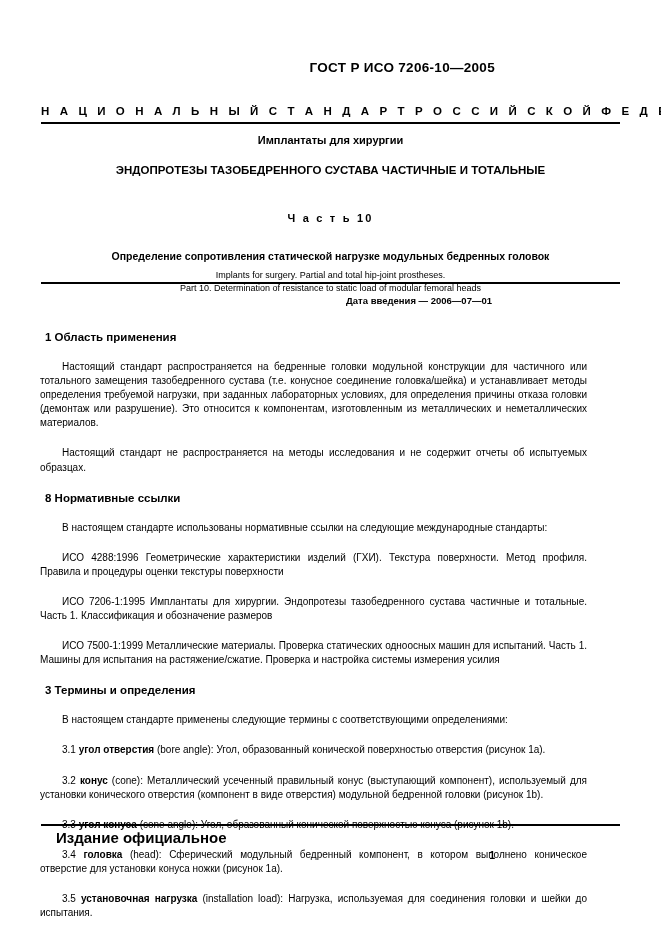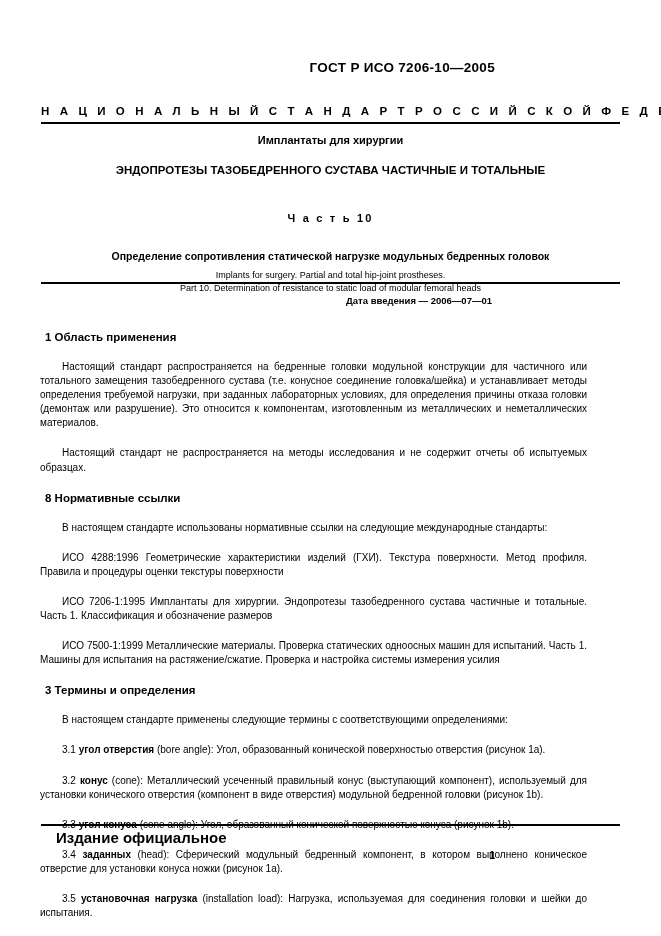--- a/index.html
+++ b/index.html
@@ -193,21 +193,21 @@
 
     <h2 class="section sec-gap-top">3 Термины и определения</h2>
     <p class="para indent">В настоящем стандарте применены следующие термины с соответствующими определениями:</p>
 
     <p class="para indent"><span>3.1 </span><span class="b">угол отверстия</span><span> (bore angle): Угол, образованный конической поверхностью отверстия (рисунок 1a).</span></p>
 
     <p class="para indent"><span>3.2 </span><span class="b">конус</span><span> (cone): Металлический усеченный правильный конус (выступающий компонент), используемый для установки конического отверстия (компонент в виде отверстия) модульной бедренной головки (рисунок 1b).</span></p>
 
     <p class="para indent"><span>3.3 </span><span class="b">угол конуса</span><span> (cone angle): Угол, образованный конической поверхностью конуса (рисунок 1b).</span></p>
 
-    <p class="para indent"><span>3.4 </span><span class="b">заданных</span><span> (head): Сферический модульный бедренный компонент, в котором выполнено коническое отверстие для установки конуса ножки (рисунок 1a).</span></p>
+    <p class="para indent"><span>3.4 </span><span class="b">головка</span><span> (head): Сферический модульный бедренный компонент, в котором выполнено коническое отверстие для установки конуса ножки (рисунок 1a).</span></p>
 
     <p class="para indent"><span>3.5 </span><span class="b">установочная нагрузка</span><span> (installation load): Нагрузка, используемая для соединения головки и шейки до испытания.</span></p>
 
   </div>
 
   <div class="rule-thin" id="rule-bottom"></div>
 
   <div class="footer-note">Издание официальное</div>
 
   <div class="page-number">1</div>

